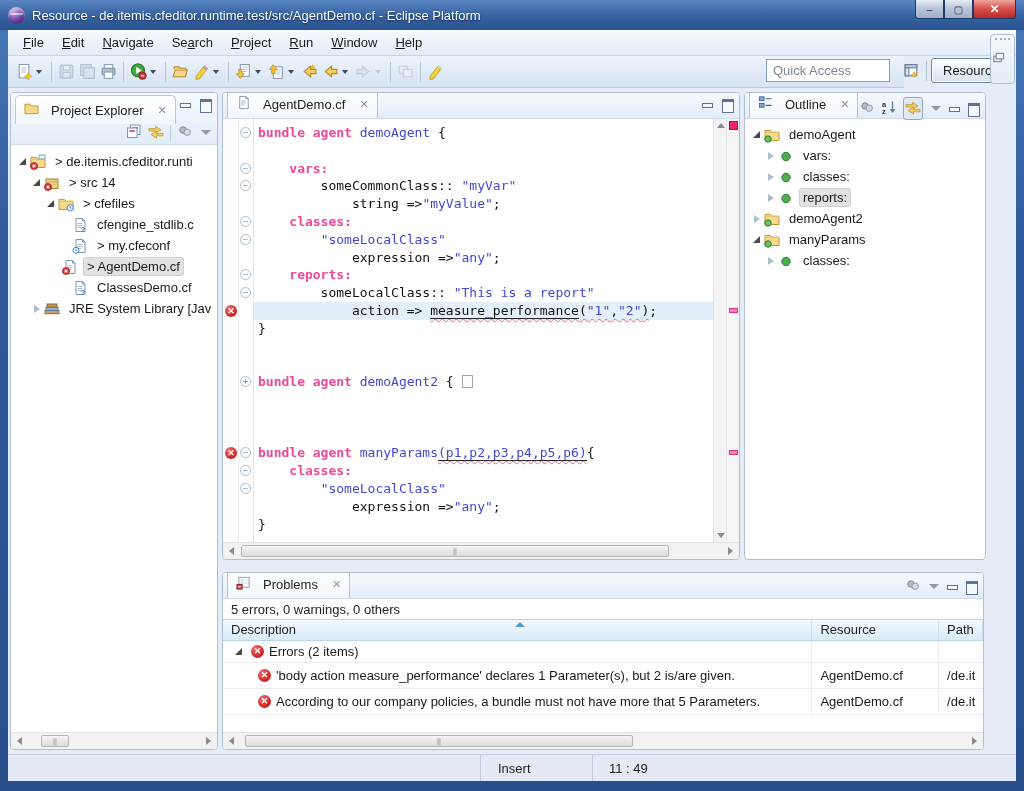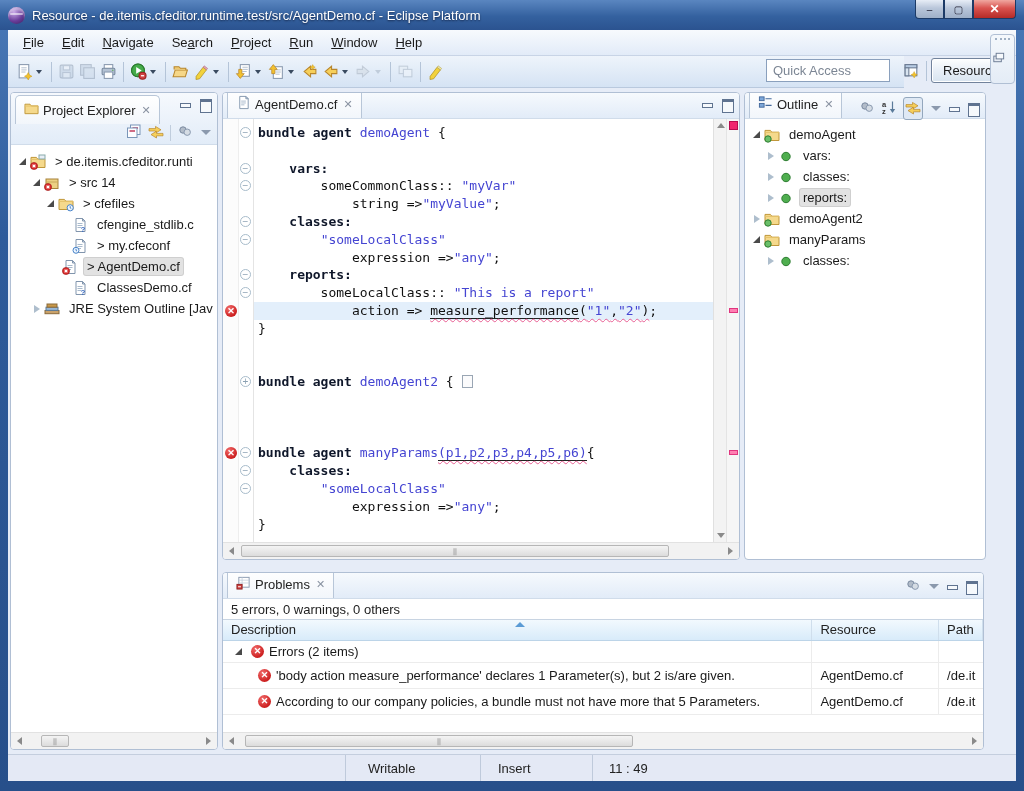--- a/index.html
+++ b/index.html
@@ -51,21 +51,21 @@
   .persp { position:absolute; left:893px; top:2px; display:flex; align-items:center; }
   .persp-btn { display:flex; align-items:center; gap:5px; height:25px; padding:0 9px 0 6px;
                border:1px solid #72839c; border-radius:3px;
                background:linear-gradient(#fdfefe,#e8eff7 50%,#d8e4f0);
                box-shadow:inset 0 0 0 1px #fff; }
 
   
   .panel { position:absolute; background:#fff; border:1px solid #b0bfd4; border-radius:4px; overflow:hidden; }
   .panel-head { height:26px; background:linear-gradient(#f6f9fd,#e2ecf8); border-bottom:1px solid #d0dcea;
                 display:flex; align-items:flex-end; position:relative; }
-  .tab { height:25px; display:flex; align-items:center; gap:4px; padding:14px 8px;
+  .tab { height:25px; display:flex; align-items:center; gap:12px; padding:14px 8px;
          background:linear-gradient(#fff,#f2f6fb); border:1px solid #b8c6d8; border-bottom:none;
          border-radius:5px 5px 0 0; margin-left:4px; font-size:13px; color:#222; }
   .tab svg { width:15px; height:15px; }
   .tab-close { color:#8a93a2; font-size:11px; margin-left:2px; }
   .head-btns { position:absolute; right:5px; top:5px; display:flex; gap:7px; align-items:center; }
   .hb { width:13px; height:11px; position:relative; }
   .hb-min::after { content:""; position:absolute; left:1px; top:4px; width:9px; height:3px;
                    border:1px solid #5f7390; background:#f6f9fc; }
   .hb-max::after { content:""; position:absolute; left:1px; top:0; width:10px; height:10px;
                    border:1px solid #5f7390; border-top-width:3px; background:#f6f9fc; }
@@ -89,21 +89,21 @@
   .tree-row.selected .tree-label { background:#e2e2e2; box-shadow:0 0 0 1px #cfcfcf; }
 
   
   .editor-body { position:absolute; left:0; top:26px; right:0; bottom:17px; display:flex; }
   .ruler-err { width:16px; flex:none; background:#fcfcfc; border-right:1px solid #eee; position:relative; }
   .ruler-fold { width:15px; flex:none; background:#fff; border-right:1px solid #e4e4e4; position:relative; }
   .code-area { flex:1; position:relative; overflow:hidden; background:#fff;
                font-family:"DejaVu Sans Mono", monospace; font-size:13px; }
   .code-line { height:17.8px; line-height:17.8px; white-space:pre; position:relative; padding-left:4px; }
   .code-line.hl { background:#e3effb; }
-  .kw { color:#0f172a; font-weight:bold; }
+  .kw { color:#ec4899; font-weight:bold; }
   .id { color:#4545d2; }
   .str { color:#4545d2; }
   .pl { color:#111; }
   .ul { border-bottom:1px solid #222; }
   .sq { text-decoration:underline wavy #e85e93 1px; text-underline-offset:3px; }
   .foldbox { display:inline-block; width:11px; height:13px; border:1px solid #9aa6b4; background:#fbfbfc;
              vertical-align:middle; position:relative; top:-1px; }
   .fold-mark { position:absolute; left:1px; width:11px; height:11px; border:1px solid #a8bccb; border-radius:50%;
                background:#fff; color:#8aa0b2; font-size:10px; line-height:9px; text-align:center; }
   .err-mark { position:absolute; left:2px; width:12px; height:12px; border-radius:50%;
@@ -472,21 +472,21 @@
         </div>
         <div class="tree-row" style="padding-left: 18px;">
           <span class="tw-arrow closed"></span>
           <span class="t-ico"><span style="display: inline-flex;">
               <svg viewBox="0 0 16 16" xmlns="http://www.w3.org/2000/svg">
                 <rect x="1" y="9.5" width="14" height="3.2" fill="#caa26a" stroke="#8a6a3a"></rect>
                 <rect x="2" y="6.2" width="12" height="3.2" fill="#98b8d8" stroke="#5a7a9a"></rect>
                 <rect x="3" y="3" width="10" height="3.2" fill="#c89848" stroke="#8a6a3a"></rect>
               </svg>
             </span></span>
-          <span class="tree-label">JRE System Outline [Jav</span>
+          <span class="tree-label">JRE System Library [Jav</span>
         </div>
       </div>
     <div class="hscroll">
       <div class="hs-arrow" style="left:0;">
           <span class="arr-l"></span>
         </div>
       <div class="hs-thumb" style="left:30px; width:28px;"></div>
       <div class="hs-arrow" style="right:0;">
           <span class="arr-r"></span>
         </div>
@@ -770,17 +770,16 @@
           <span class="arr-l"></span>
         </div>
       <div class="hs-thumb" style="left:22px; width:388px;"></div>
       <div class="hs-arrow" style="right:0;">
           <span class="arr-r"></span>
         </div>
     </div>
   </div>
 
   <div class="statusbar">
-    <div class="sb-cell" style="left:337px; width:135px;">Writable</div>
     <div class="sb-cell" style="left:472px; width:112px; padding-left:17px;">Insert</div>
     <div class="sb-cell" style="left:584px; width:180px; padding-left:16px;">11 : 49</div>
   </div>
 </div>
 
 </body></html>

